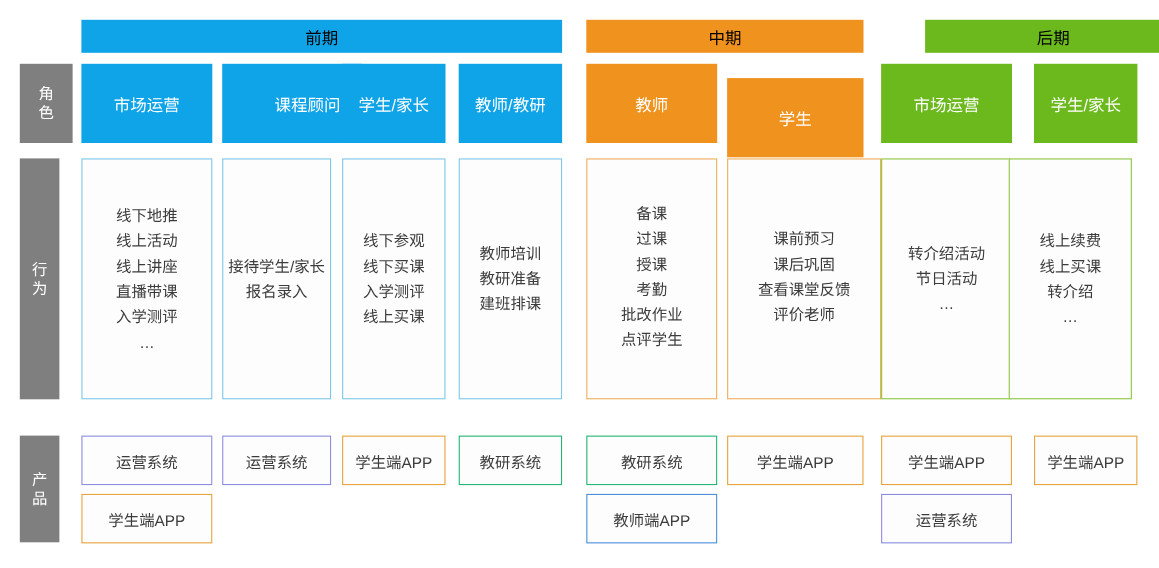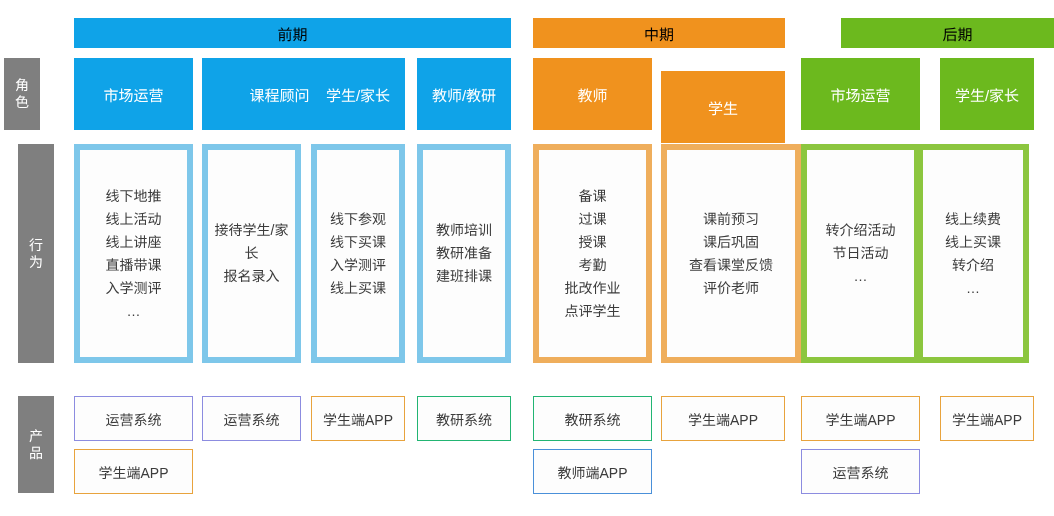--- a/index.html
+++ b/index.html
@@ -25,21 +25,21 @@
     justify-content:center;
     letter-spacing:0;
   }
   .rowlabel span{
     display:block;
     width:15px;
     word-break:break-all;
     white-space:normal;
     text-align:center;
   }
-  #lbl-role{left:4px;top:58px;width:36px;height:72px;}
+  #lbl-role{left:18px;top:58px;width:48px;height:72px;}
   #lbl-behavior{left:18px;top:144px;width:36px;height:219px;}
   #lbl-product{left:18px;top:396px;width:36px;height:97px;}
 
   
   .phase{
     position:absolute;
     top:18px;
     height:30px;
     color:#000000;
     font-size:15px;
@@ -65,33 +65,33 @@
   .role.blue{background:#0FA3E8;}
   .role.orange{background:#F0921E;}
   .role.green{background:#6CB91E;}
 
   
   .behavior{
     position:absolute;
     top:144px;
     height:219px;
     background:#FDFDFD;
-    border:6px solid #15803d;
+    border:1px solid #15803d;
     box-sizing:border-box;
     display:flex;
     align-items:center;
     justify-content:center;
     text-align:center;
     color:#3C3C3C;
     font-size:14px;
     line-height:23px;
     padding:4px 3px;
   }
   .behavior.blue{border-color:#7EC7EA;}
-  .behavior.orange{border-color:#EFAE5C;}
+  .behavior.orange{border-color:#EFAE5C;font-family:Liberation Mono, monospace;}
   .behavior.green{border-color:#8CC63F;}
   .behavior .txt{white-space:pre-line;}
 
   
   .product{
     position:absolute;
     height:45px;
     background:#FDFDFD;
     border:1px solid #999;
     box-sizing:border-box;

